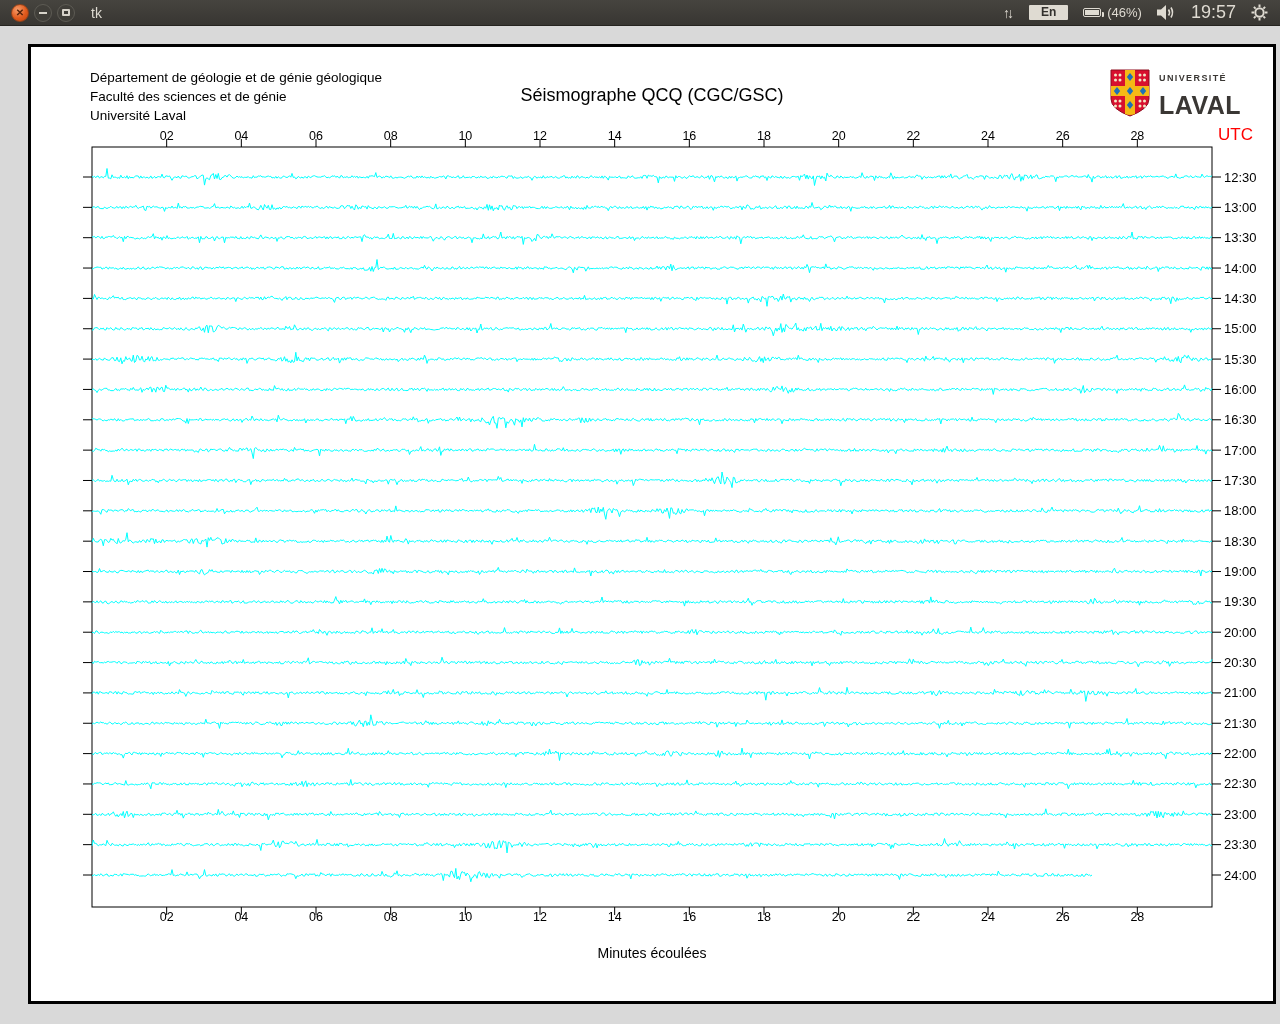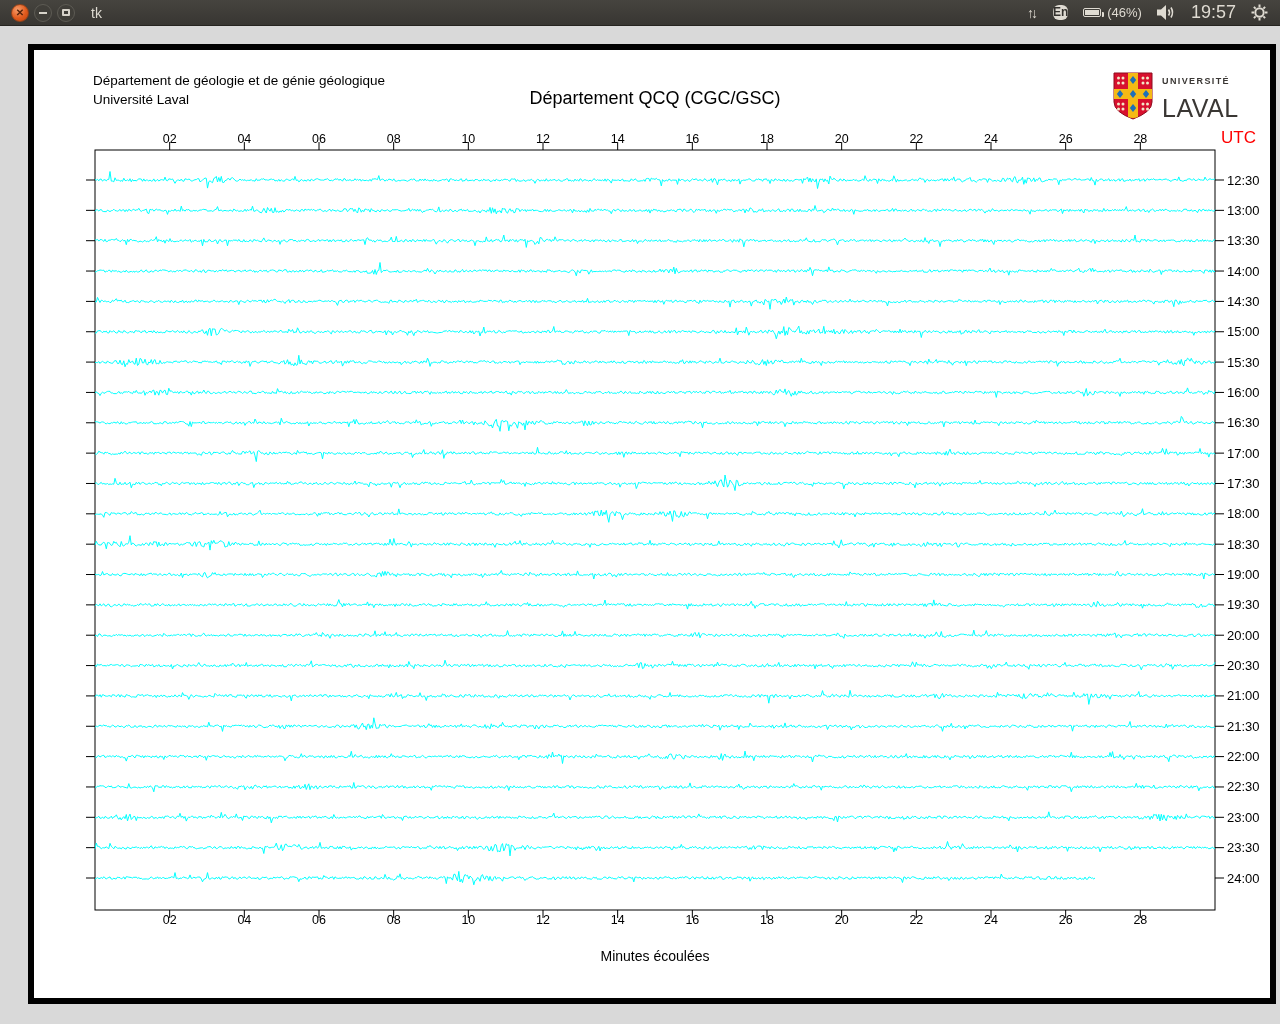--- a/index.html
+++ b/index.html
@@ -35,44 +35,44 @@
     border:1px solid #5d5b54;
   }
   .glyph-min { width:8px; height:2px; background:#d7d3ca; }
   .glyph-max { width:8px; height:7px; border:2px solid #d7d3ca; border-radius:1px; }
   .win-title { margin-left:16px; font-size:14px; color:#dedad1; }
 
   .tray { margin-left:auto; display:flex; align-items:center; gap:15px; padding-right:12px; font-size:13px; }
   .tray-item { display:flex; align-items:center; gap:3px; }
   .net-arrows { font-size:14px; font-weight:bold; letter-spacing:-3px; padding-right:3px; }
   .kb-badge {
-    background:#dfdbd2; color:#33312d; border-radius:6px;
-    font-size:12px; font-weight:bold; padding:1px 0; line-height:13px;
+    background:#dfdbd2; color:#33312d; border-radius:1px;
+    font-size:12px; font-weight:bold; padding:1px 12px; line-height:13px;
   }
   .bat-body {
     width:18px; height:9px; border:1px solid #dfdbd2; border-radius:2px;
     background:#dfdbd2; background-clip:content-box; padding:1px;
     display:inline-block;
   }
   .bat-nub { width:2px; height:5px; background:#dfdbd2; display:inline-block; margin-left:1px; border-radius:0 1px 1px 0; }
   .clock { font-size:18px; }
 
   
   .canvas {
     position:absolute; left:28px; top:44px; width:1248px; height:960px;
-    background:#ffffff; border:6px solid #000000;
+    background:#ffffff; border:3px solid #000000;
   }
   .inst { position:absolute; left:59px; top:21px; font-size:13.5px; line-height:19px; color:#000; }
   .chart-title { position:absolute; left:621px; top:38px; transform:translateX(-50%); font-size:18px; color:#000; white-space:nowrap; }
   .xlabel { position:absolute; left:621px; top:898px; transform:translateX(-50%); font-size:14px; color:#000; }
 
   .logo { position:absolute; left:1078px; top:22px; display:flex; gap:8px; }
   .logo-text { display:flex; flex-direction:column; justify-content:space-between; color:#3a3734; }
   .logo-top { font-size:9px; font-weight:bold; letter-spacing:1.4px; margin-top:4px; }
-  .logo-bottom { font-size:25px; font-weight:normal; letter-spacing:0.5px; line-height:24px; }
+  .logo-bottom { font-size:25px; font-weight:bold; letter-spacing:0.5px; line-height:24px; }
 
   #plot { position:absolute; left:0; top:0; }
 </style>
 </head>
 <body>
 
 <div class="panel">
   <div class="win-controls">
     <button class="wc close">
       <span>✕</span>
@@ -112,24 +112,25 @@
           <path d="M8.5 0.5 V3 M8.5 14 V16.5 M0.5 8.5 H3 M14 8.5 H16.5 M2.9 2.9 L4.6 4.6 M12.4 12.4 L14.1 14.1 M14.1 2.9 L12.4 4.6 M4.6 12.4 L2.9 14.1"></path>
         </g>
       </svg>
     </div>
   </div>
 </div>
 
 <div class="canvas">
   <div class="inst">
     <div>Département de géologie et de génie géologique</div>
+    <div>Faculté des sciences et de génie</div>
     <div>Université Laval</div>
   </div>
 
-  <div class="chart-title">Département QCQ (CGC/GSC)</div>
+  <div class="chart-title">Séismographe QCQ (CGC/GSC)</div>
 
   <div class="logo">
     <svg width="42" height="48" viewBox="0 0 42 48">
 
       <path d="M2 1 H40 V30 Q40 40 21 47 Q2 40 2 30 Z" fill="#d8102e" stroke="#8e0c1f" stroke-width="1"></path>
 
       <rect x="16" y="1" width="10" height="44" fill="#f5b915"></rect>
       <rect x="2" y="17" width="38" height="10" fill="#f5b915"></rect>
       <path d="M16 45 Q21 47 26 45 L26 40 L16 40 Z" fill="#f5b915"></path>
 

